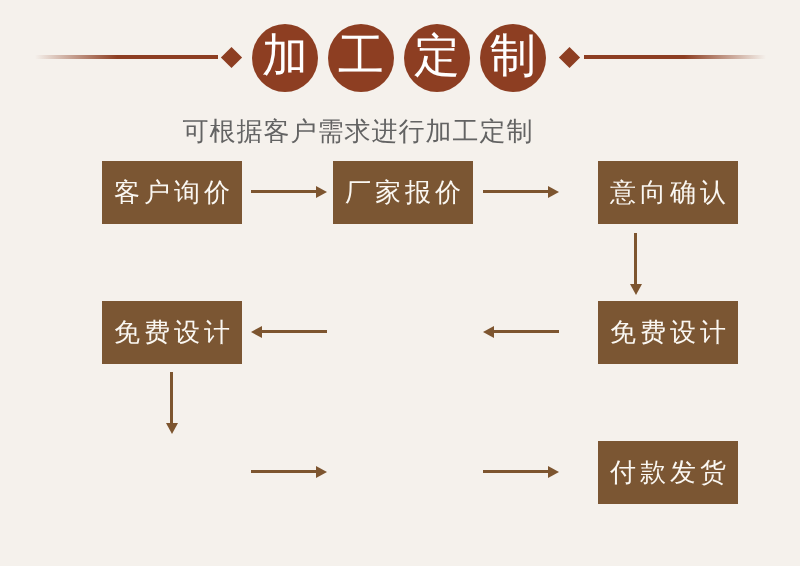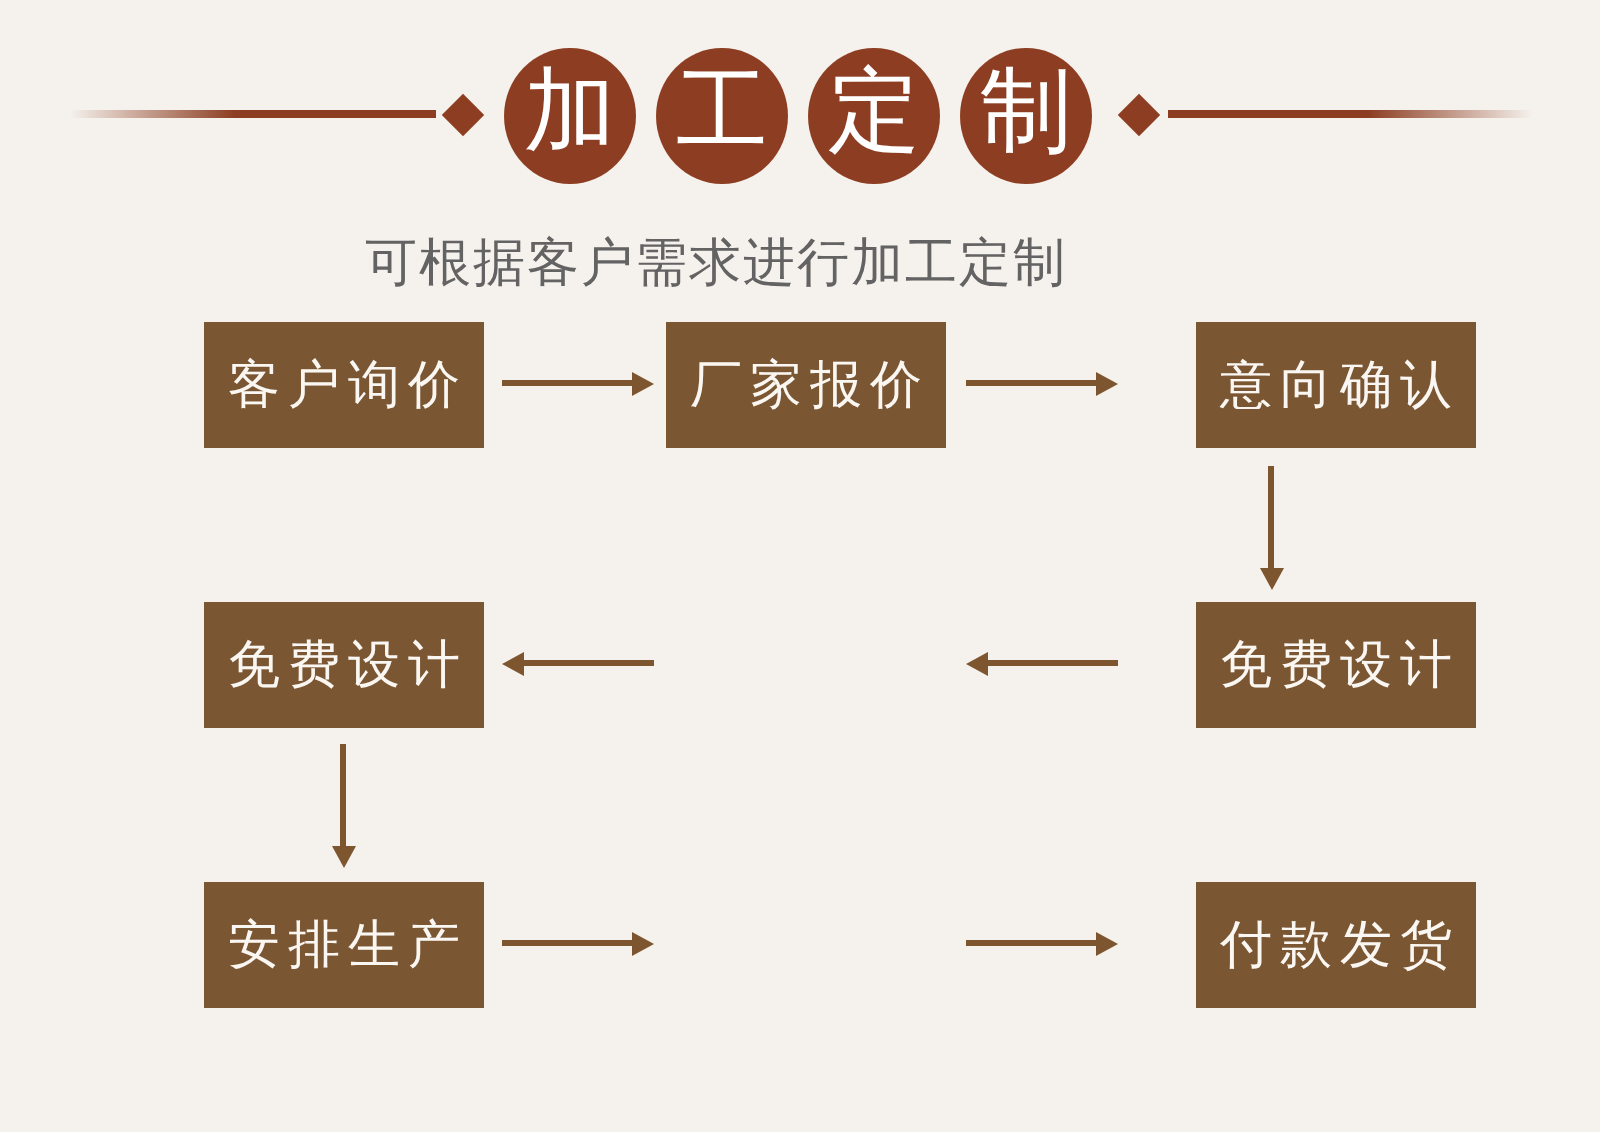--- a/index.html
+++ b/index.html
@@ -168,23 +168,20 @@
     <span class="step-label">意向确认</span>
   </div>
 
   <div class="step col3 row2">
     <span class="step-label">免费设计</span>
   </div>
   <div class="step col1 row2">
     <span class="step-label">免费设计</span>
   </div>
 
-  <div class="step col1 row3">
-    <span class="step-label">安排生产</span>
-  </div>
   <div class="step col3 row3">
     <span class="step-label">付款发货</span>
   </div>
 
   <div class="arrow h right" style="left:251px; top:186px;">
     <span class="shaft"></span>
     <span class="head"></span>
   </div>
   <div class="arrow h right" style="left:483px; top:186px;">
     <span class="shaft"></span>

